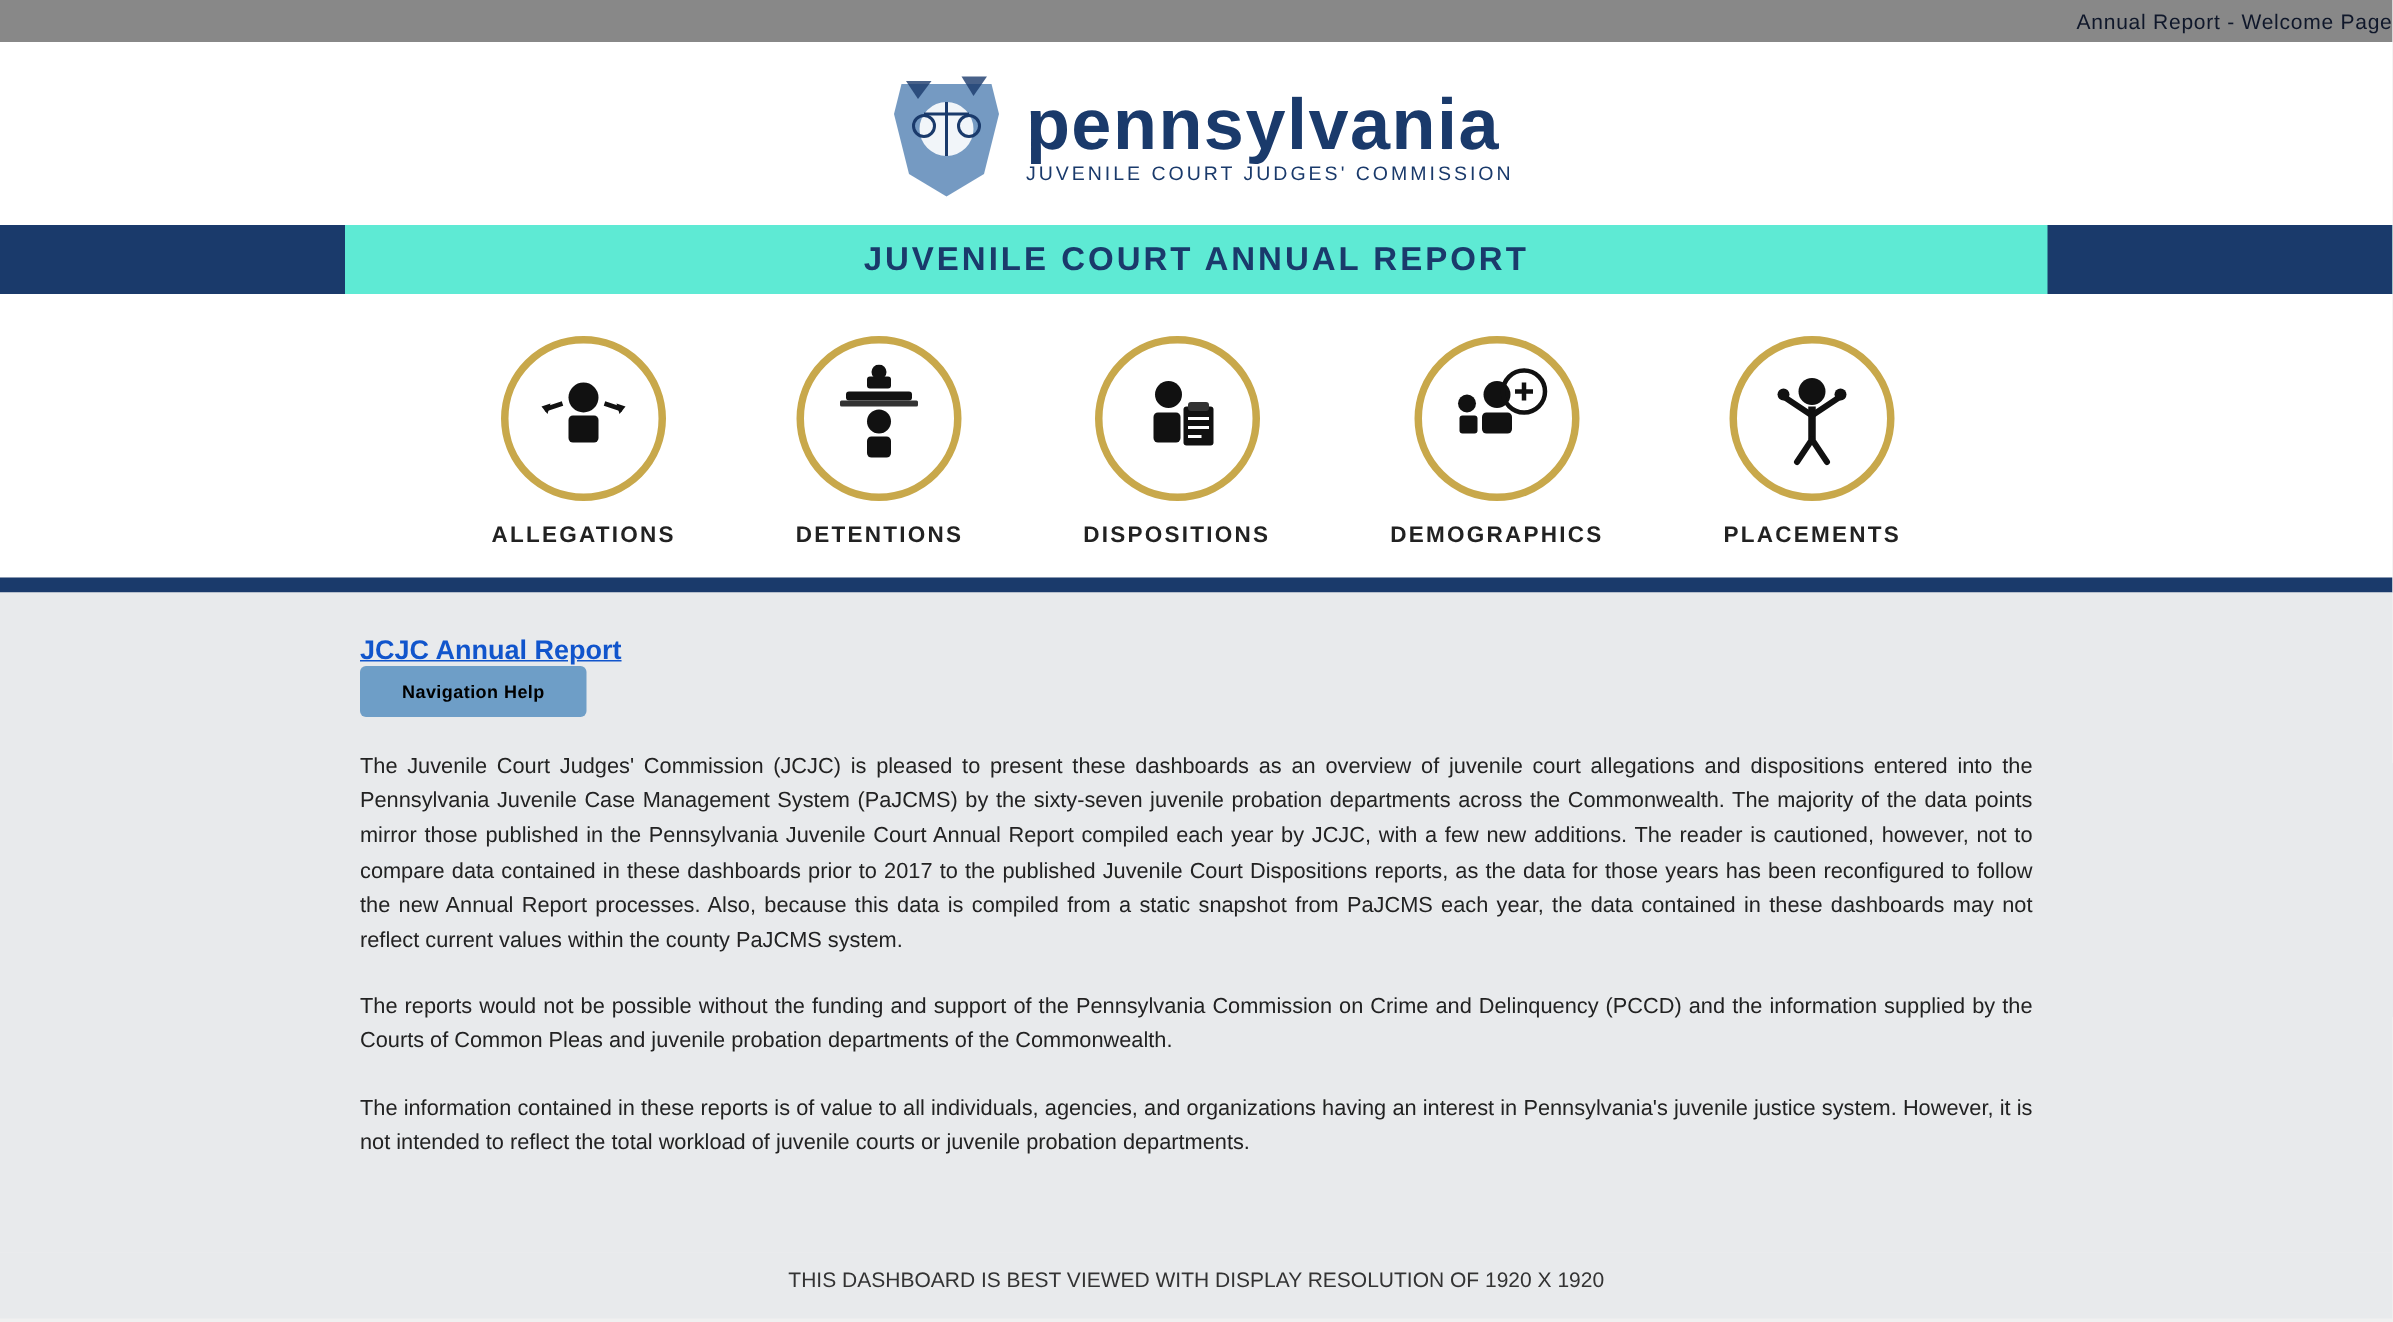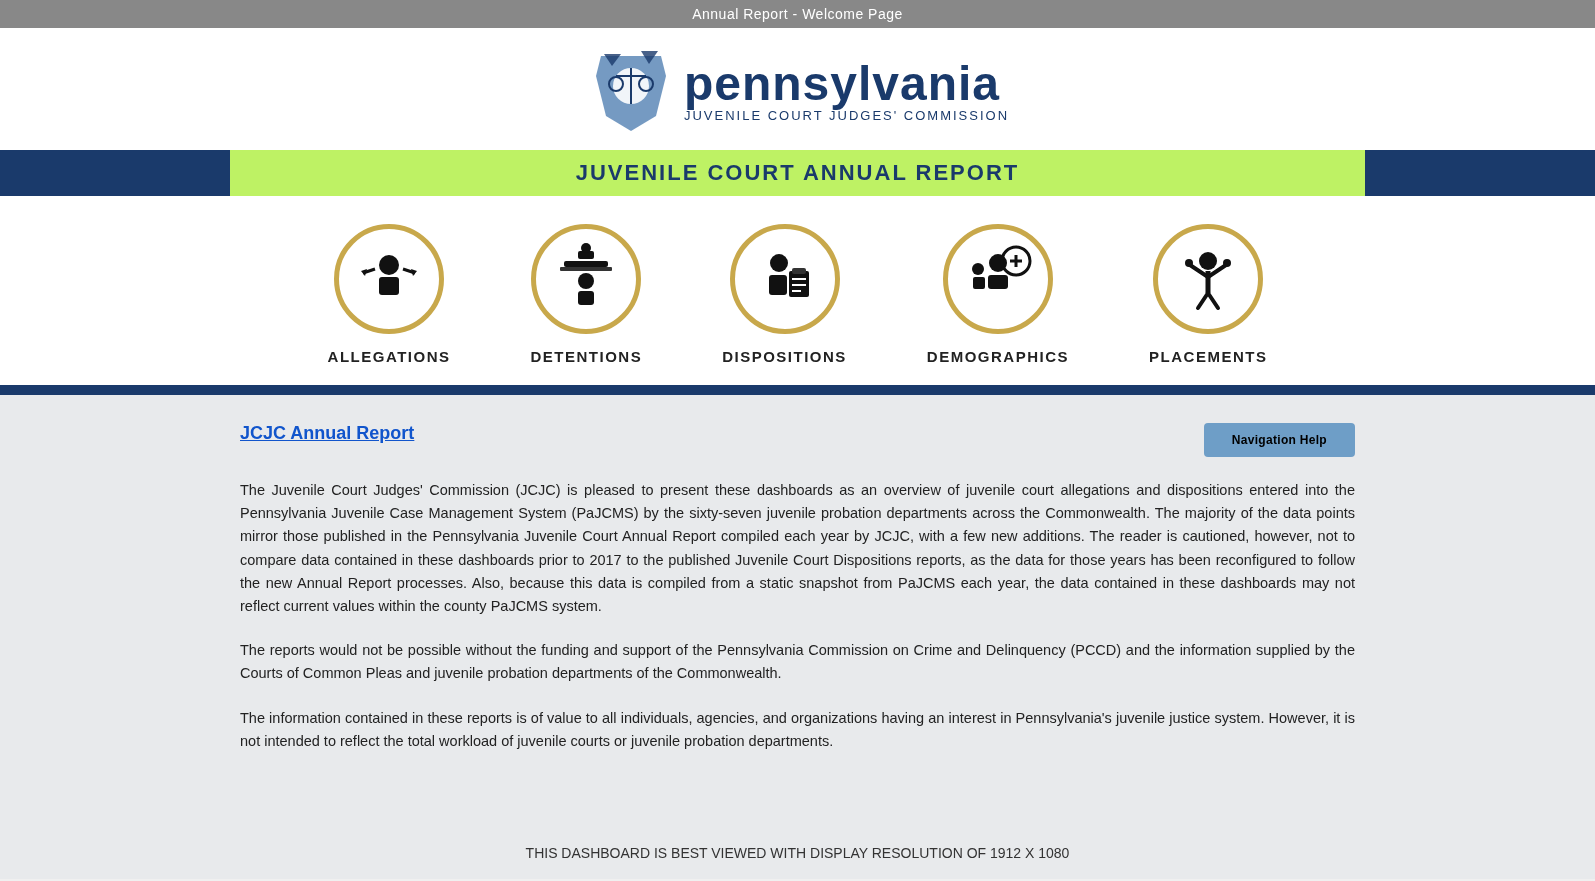--- a/index.html
+++ b/index.html
@@ -1,23 +1,23 @@
 <!DOCTYPE html>
 <html><head>
   <meta charset="utf-8">
   <style>
     * { margin: 0; padding: 0; box-sizing: border-box; }
     body { font-family: Arial, sans-serif; background: #f0f0f0; width: 1595px; min-height: 881px; }
 
     
     .top-bar {
       background: #888;
-      text-align: center;
+      text-align: right;
       padding: 6px 0;
-      color: #ffffff;
+      color: #0f172a;
       font-size: 14px;
       letter-spacing: 0.5px;
     }
 
     
     .logo-area {
       background: #fff;
       display: flex;
       justify-content: center;
       align-items: center;
@@ -51,21 +51,21 @@
 
     .logo-text .commission-text {
       font-size: 13px;
       color: #1a3a6b;
       letter-spacing: 2px;
       font-weight: normal;
     }
 
     
     .header-banner {
-      background: #bef264;
+      background: #5eead4;
       display: flex;
       align-items: center;
       justify-content: center;
       position: relative;
     }
 
     .header-banner::before {
       content: '';
       position: absolute;
       left: 0;
@@ -151,20 +151,21 @@
       background: #e8eaec;
       padding: 28px 240px 28px 240px;
       min-height: 440px;
     }
 
     .content-header {
       display: flex;
       justify-content: space-between;
       align-items: flex-start;
       margin-bottom: 22px;
+      flex-direction: column;
     }
 
     .content-title {
       color: #1155cc;
       font-size: 18px;
       font-weight: bold;
       text-decoration: underline;
       cursor: pointer;
     }
 
@@ -334,14 +335,14 @@
   </div>
 
   <div class="content-body">
     <p>The Juvenile Court Judges' Commission (JCJC) is pleased to present these dashboards as an overview of juvenile court allegations and dispositions entered into the Pennsylvania Juvenile Case Management System (PaJCMS) by the sixty-seven juvenile probation departments across the Commonwealth. The majority of the data points mirror those published in the Pennsylvania Juvenile Court Annual Report compiled each year by JCJC, with a few new additions. The reader is cautioned, however, not to compare data contained in these dashboards prior to 2017 to the published Juvenile Court Dispositions reports, as the data for those years has been reconfigured to follow the new Annual Report processes. Also, because this data is compiled from a static snapshot from PaJCMS each year, the data contained in these dashboards may not reflect current values within the county PaJCMS system.</p>
     <p>The reports would not be possible without the funding and support of the Pennsylvania Commission on Crime and Delinquency (PCCD) and the information supplied by the Courts of Common Pleas and juvenile probation departments of the Commonwealth.</p>
     <p>The information contained in these reports is of value to all individuals, agencies, and organizations having an interest in Pennsylvania's juvenile justice system. However, it is not intended to reflect the total workload of juvenile courts or juvenile probation departments.</p>
   </div>
 </div>
 
 <div class="footer-note">
-  <span>THIS DASHBOARD IS BEST VIEWED WITH DISPLAY RESOLUTION OF 1912 X 1080</span>
+  <span>THIS DASHBOARD IS BEST VIEWED WITH DISPLAY RESOLUTION OF 1920 X 1920</span>
 </div>
 
 </body></html>

